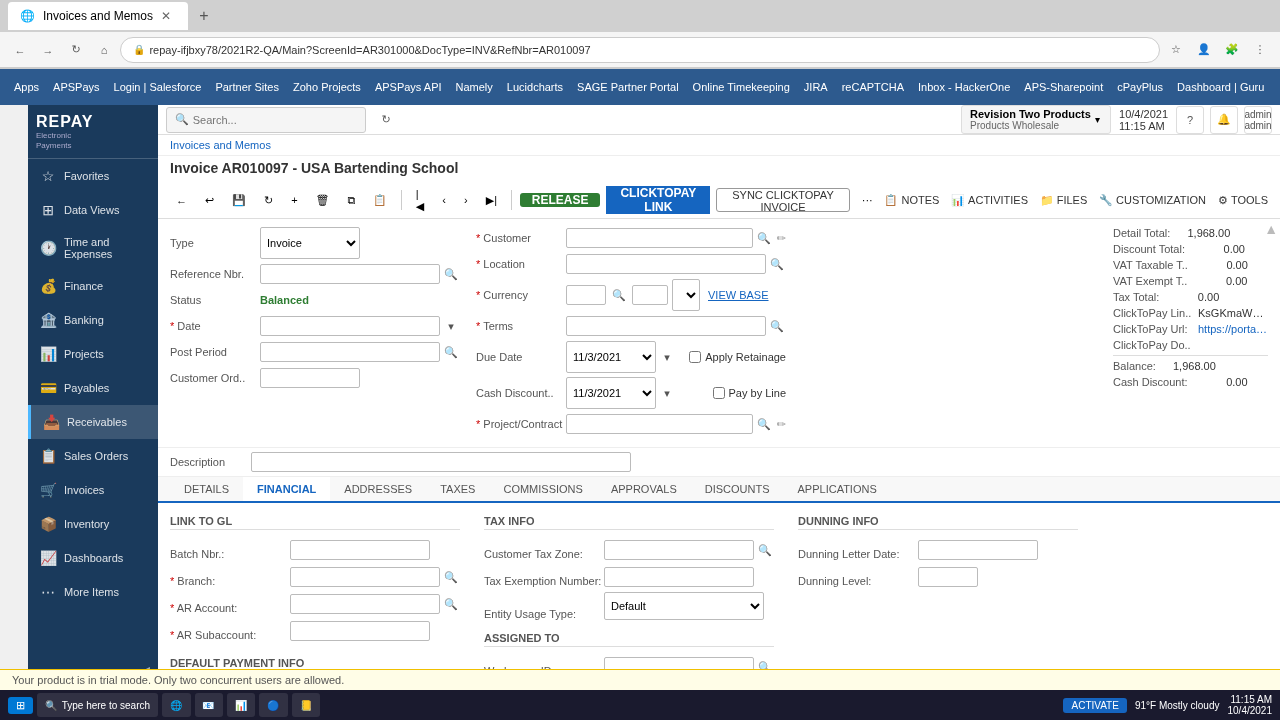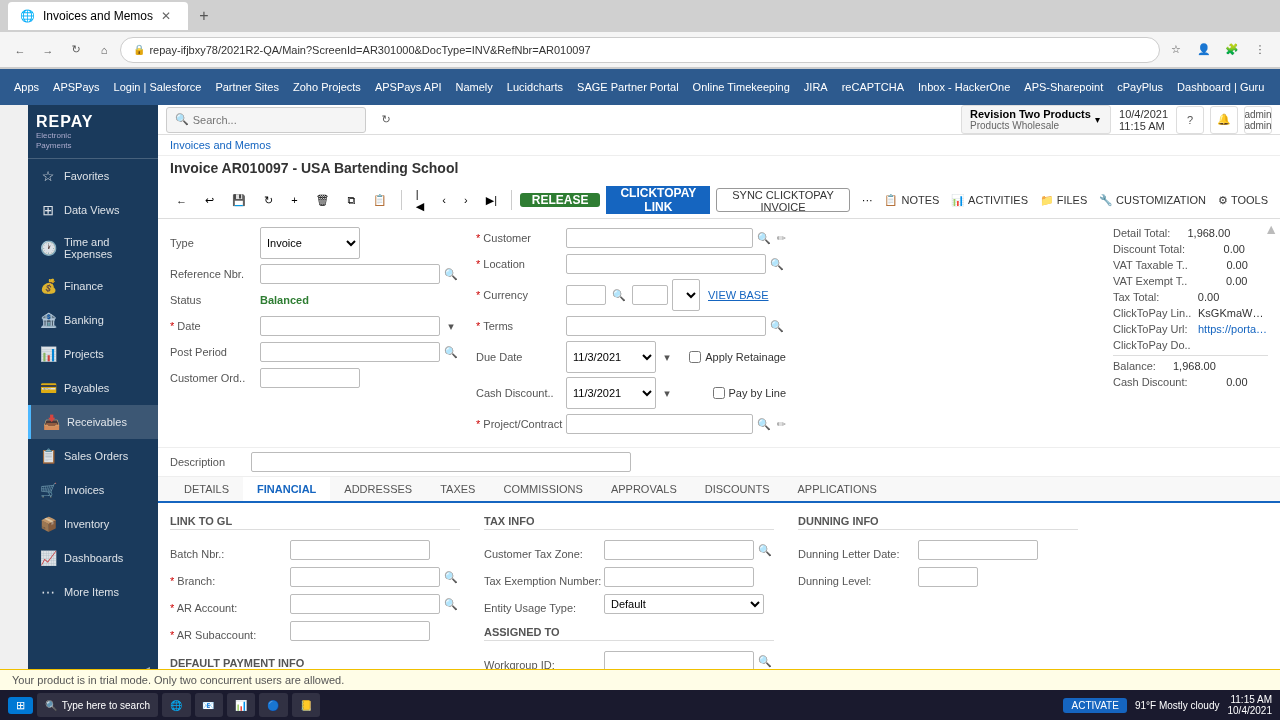--- a/index.html
+++ b/index.html
@@ -96,21 +96,21 @@
     .tab-item { padding: 6px 14px; font-size: 11px; cursor: pointer; color: #555; border-bottom: 2px solid transparent; margin-bottom: -2px; }
     .tab-item.active { color: #1565c0; font-weight: bold; border-bottom: 2px solid #1565c0; background: white; }
 
     
     .tab-content { padding: 12px; display: flex; gap: 24px; }
     .tab-section-title { font-size: 11px; font-weight: bold; color: #555; margin-bottom: 8px; padding-bottom: 2px; border-bottom: 1px solid #ddd; }
     .tab-form-row { display: flex; align-items: flex-end; margin-bottom: 5px; min-height: 22px; }
     .tab-form-label { font-size: 11px; color: #555; width: 120px; flex-shrink: 0; }
     .tab-form-label.required::before { content: '* '; color: #c00; }
     .tab-input { height: 20px; border: 1px solid #bbb; border-radius: 2px; padding: 0 4px; font-size: 11px; width: 100%; }
-    .tab-select { height: 20px; border: 1px solid #bbb; border-radius: 2px; padding: 0 2px; font-size: 11px; width: 100%; background: white; }
+    .tab-select { height: 28px; border: 1px solid #bbb; border-radius: 2px; padding: 0 2px; font-size: 11px; width: 100%; background: white; }
 
     
     .dunning-section { width: 280px; flex-shrink: 0; }
 
     
     .trial-bar { position: fixed; bottom: 30px; left: 0; right: 0; background: #fffde7; border-top: 1px solid #f0c000; padding: 4px 12px; font-size: 11px; color: #555; z-index: 100; }
 
     
     .taskbar { position: fixed; bottom: 0; left: 0; right: 0; height: 30px; background: #1a1a2e; display: flex; align-items: center; padding: 0 8px; gap: 4px; z-index: 200; }
     .taskbar-start { background: #0078d4; color: white; padding: 2px 8px; border-radius: 3px; font-size: 11px; cursor: pointer; display: flex; align-items: center; gap: 4px; }

